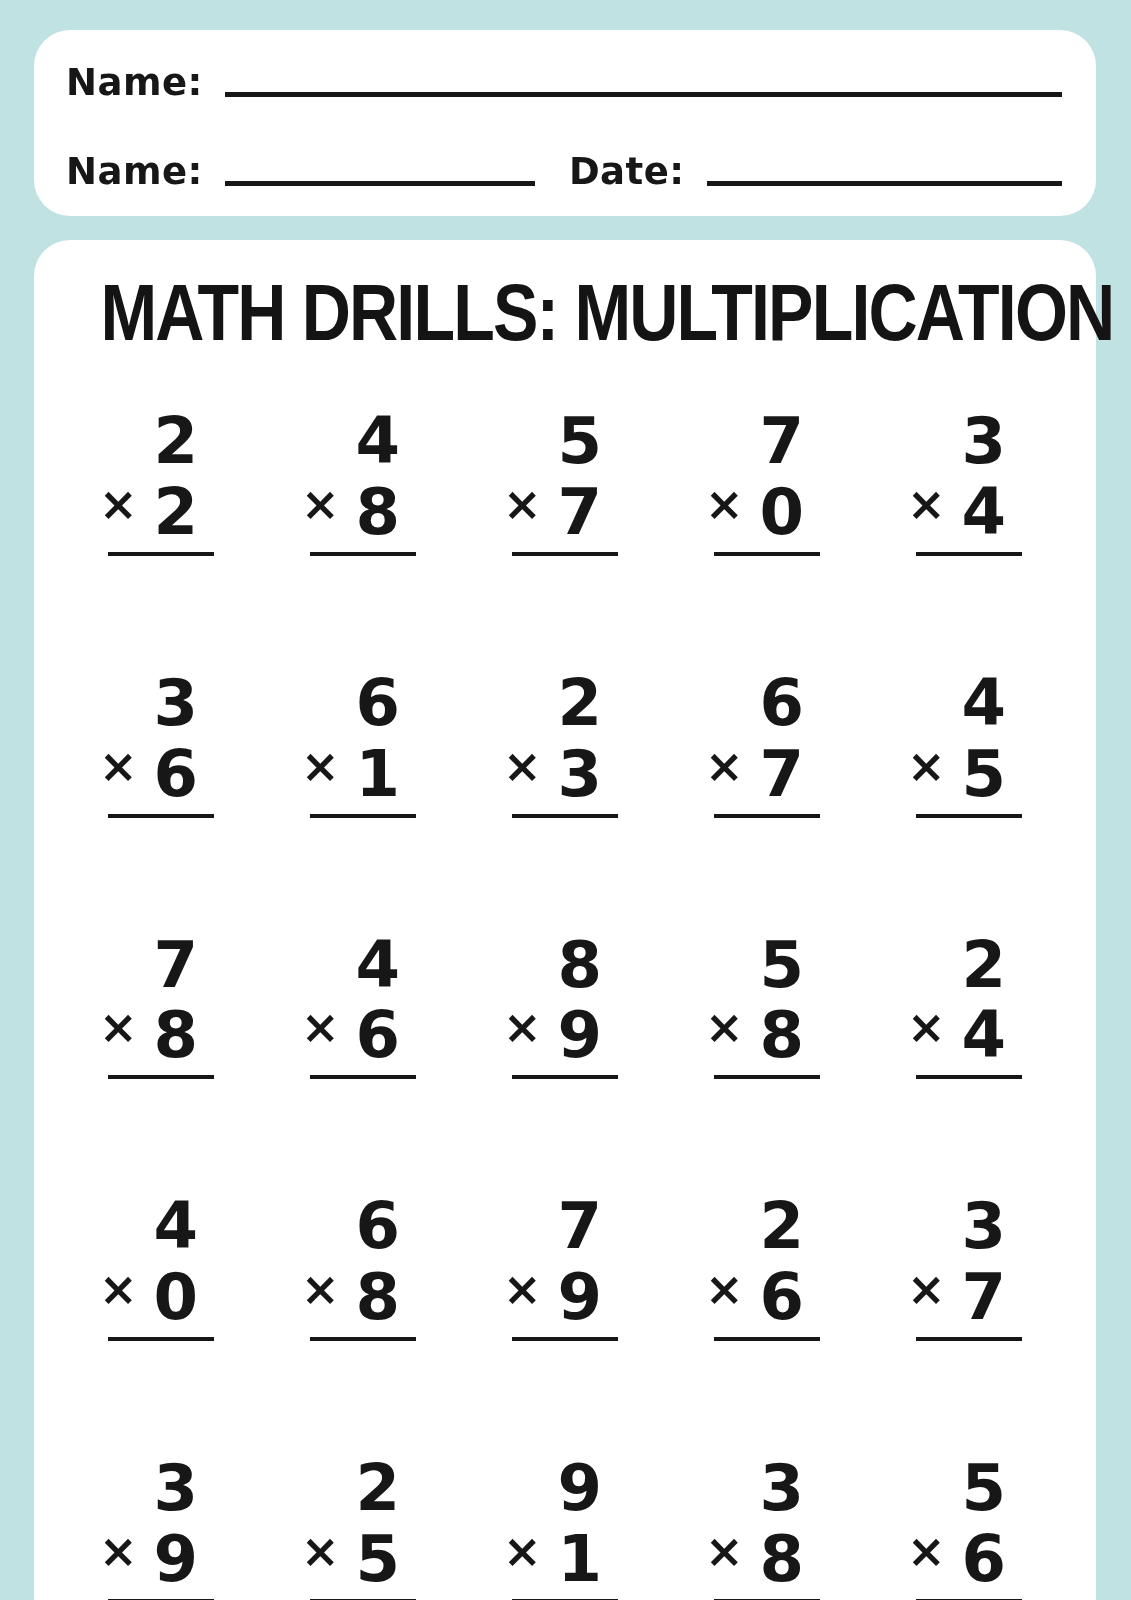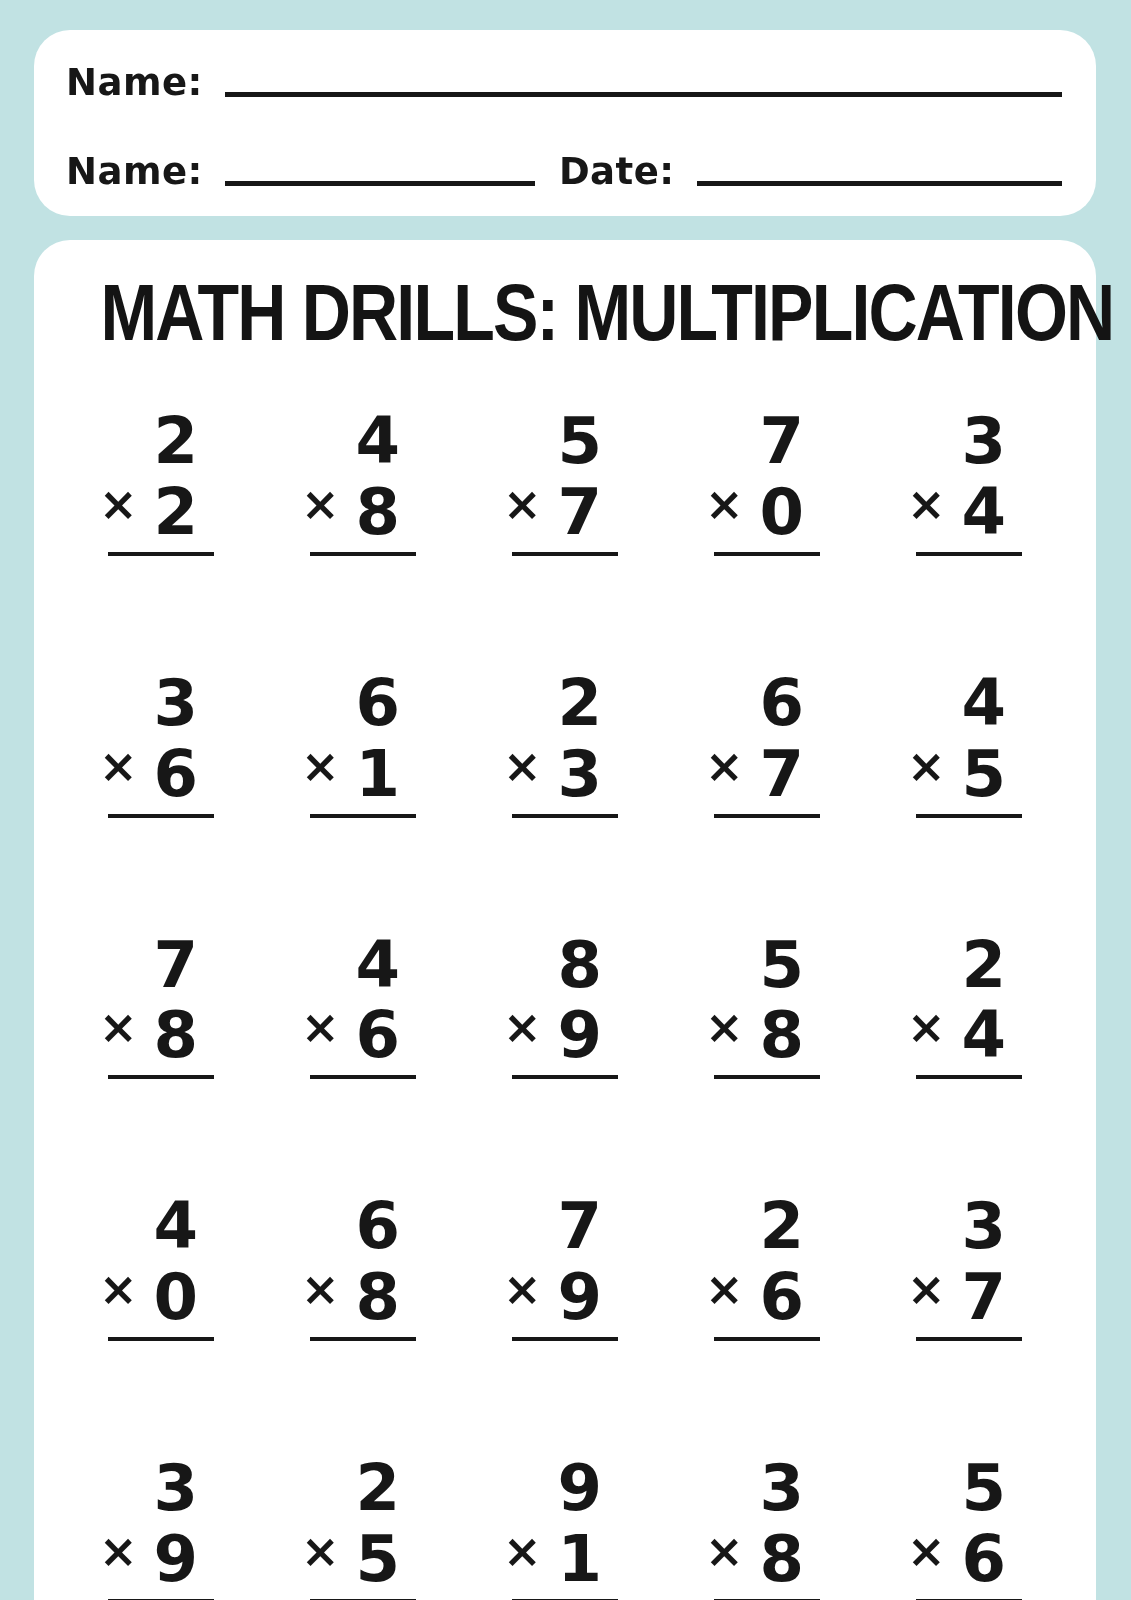--- a/index.html
+++ b/index.html
@@ -42,21 +42,21 @@
     line-height: 1;
     white-space: nowrap;
   }
   .blank-line {
     border-bottom: 5px solid #171717;
     height: 1em;
     margin: 0 0 4px 22px;
   }
   .blank-line.grow { flex: 1; }
   .blank-line.class-line { width: 310px; }
-  .hdr-label.date { margin-left: 24px; }
+  .hdr-label.date { margin-left: 34px; }
   
   .sheet-card {
     top: 240px;
     height: 1583px;
     padding: 36px 26px 0 26px;
   }
   .sheet-title {
     font-family: "Liberation Sans", sans-serif;
     font-weight: 800;
     font-size: 74px;

